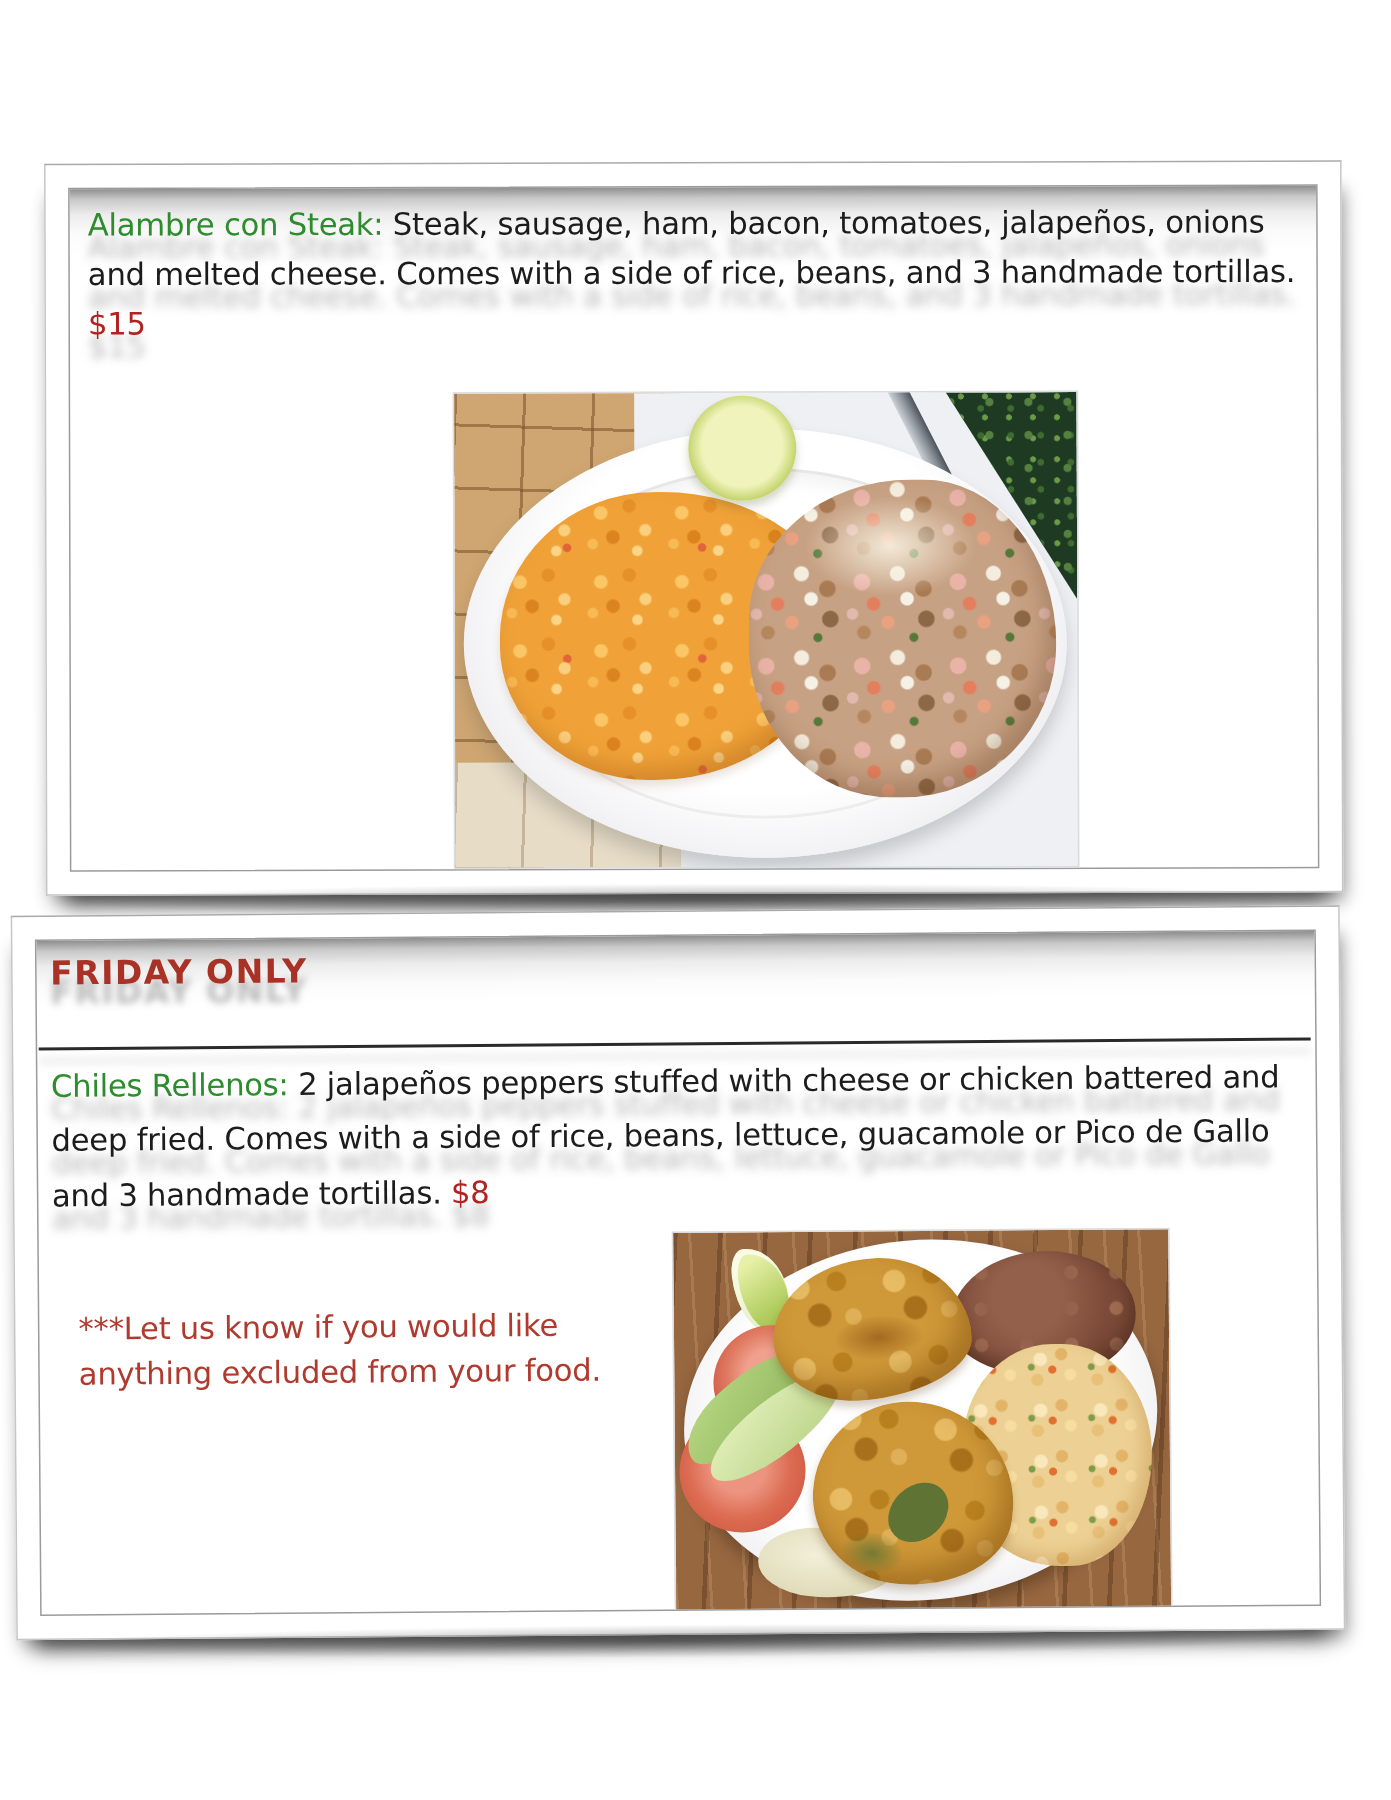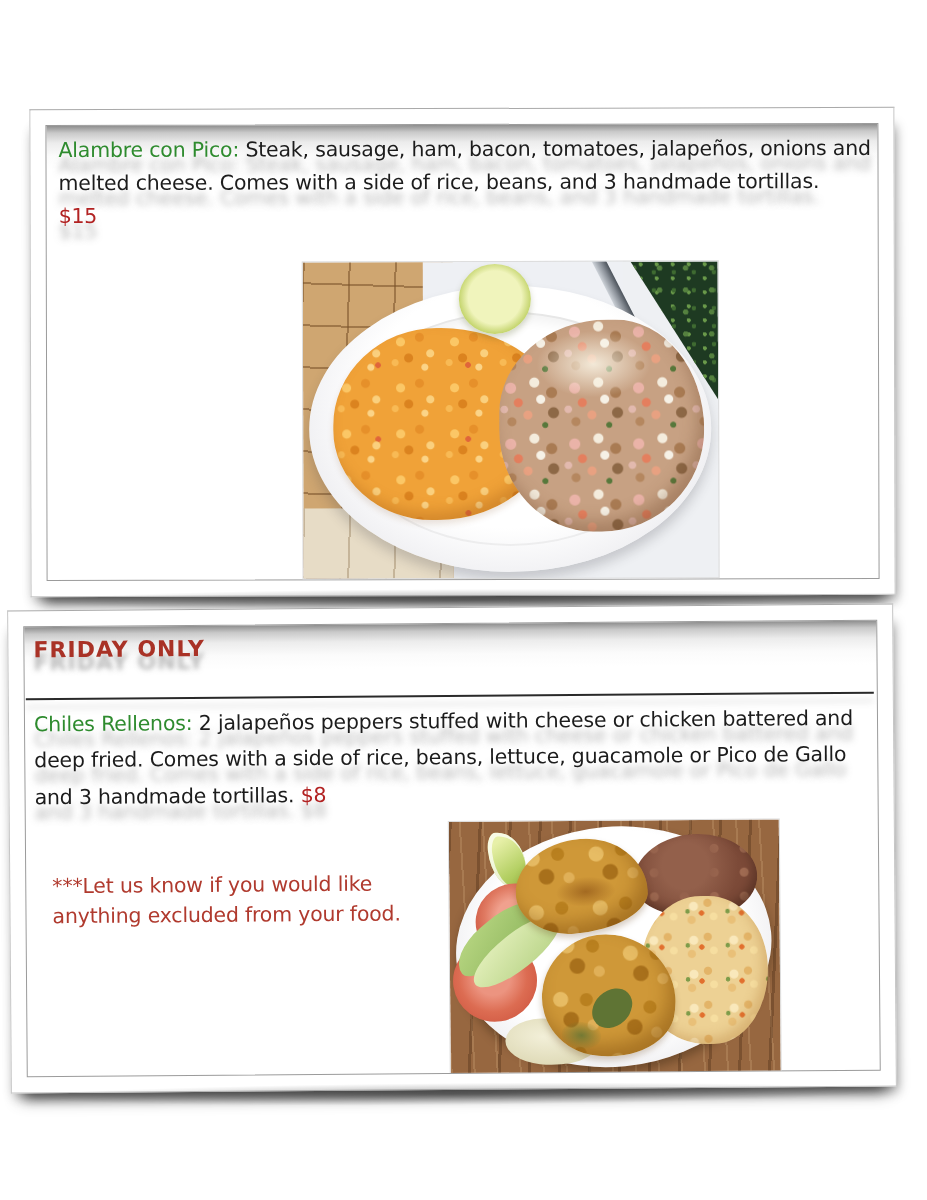--- a/index.html
+++ b/index.html
@@ -172,21 +172,21 @@
   .chile2::after{content:"";position:absolute;left:18%;bottom:4%;width:30%;height:22%;border-radius:50%;
     background:radial-gradient(ellipse, rgba(95,116,52,.8), transparent 75%);}
 </style>
 </head>
 <body>
 
 <div class="card card1">
   <div class="card-inner">
 
     <div class="menu-text t1">
-      <span class="green">Alambre con Pico:</span><span> Steak, sausage, ham, bacon, tomatoes, jalapeños, onions and melted cheese. Comes with a side of rice, beans, and 3 handmade tortillas.</span>
+      <span class="green">Alambre con Steak:</span><span> Steak, sausage, ham, bacon, tomatoes, jalapeños, onions and melted cheese. Comes with a side of rice, beans, and 3 handmade tortillas.</span>
       <span class="red price-line">$15</span>
     </div>
 
     <div class="photo photo1">
       <div class="tiles"></div>
       <div class="tiles-light"></div>
       <div class="counter"></div>
       <div class="greens"></div>
       <div class="handle"></div>
       <div class="plate1"></div>

